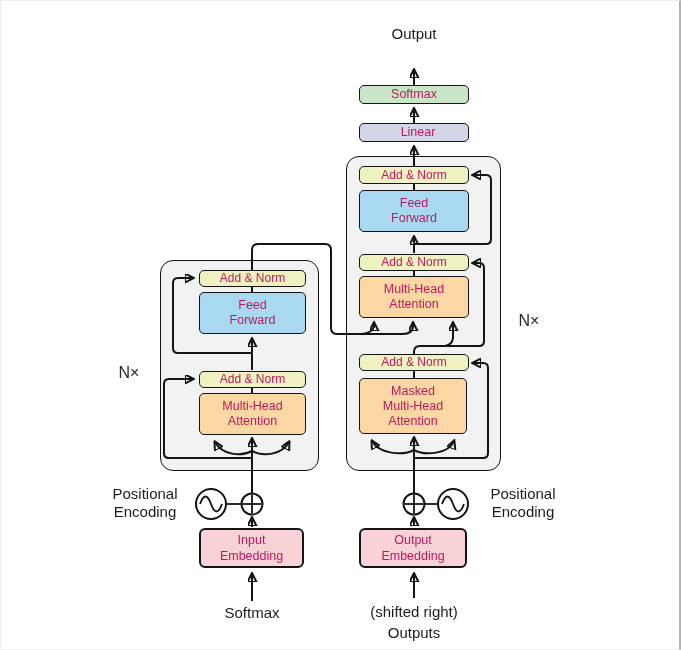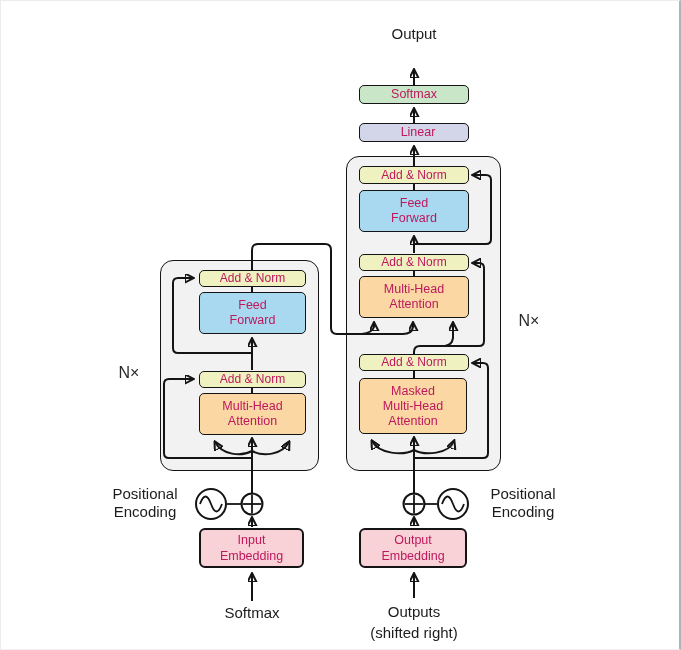--- a/index.html
+++ b/index.html
@@ -180,17 +180,17 @@
     <div>Encoding</div>
   </div>
   <div class="lbl" style="left:476px;top:484px;width:92px;">
     <div>Positional</div>
     <div>Encoding</div>
   </div>
   <div class="lbl" style="left:201px;top:603px;width:100px;">
     <span>Softmax</span>
   </div>
   <div class="lbl" style="left:343px;top:600px;width:140px;line-height:21px;">
+    <div>(shifted right)</div>
     <div>Outputs</div>
-    <div>(shifted right)</div>
   </div>
 
 </div>
 
 </body></html>

